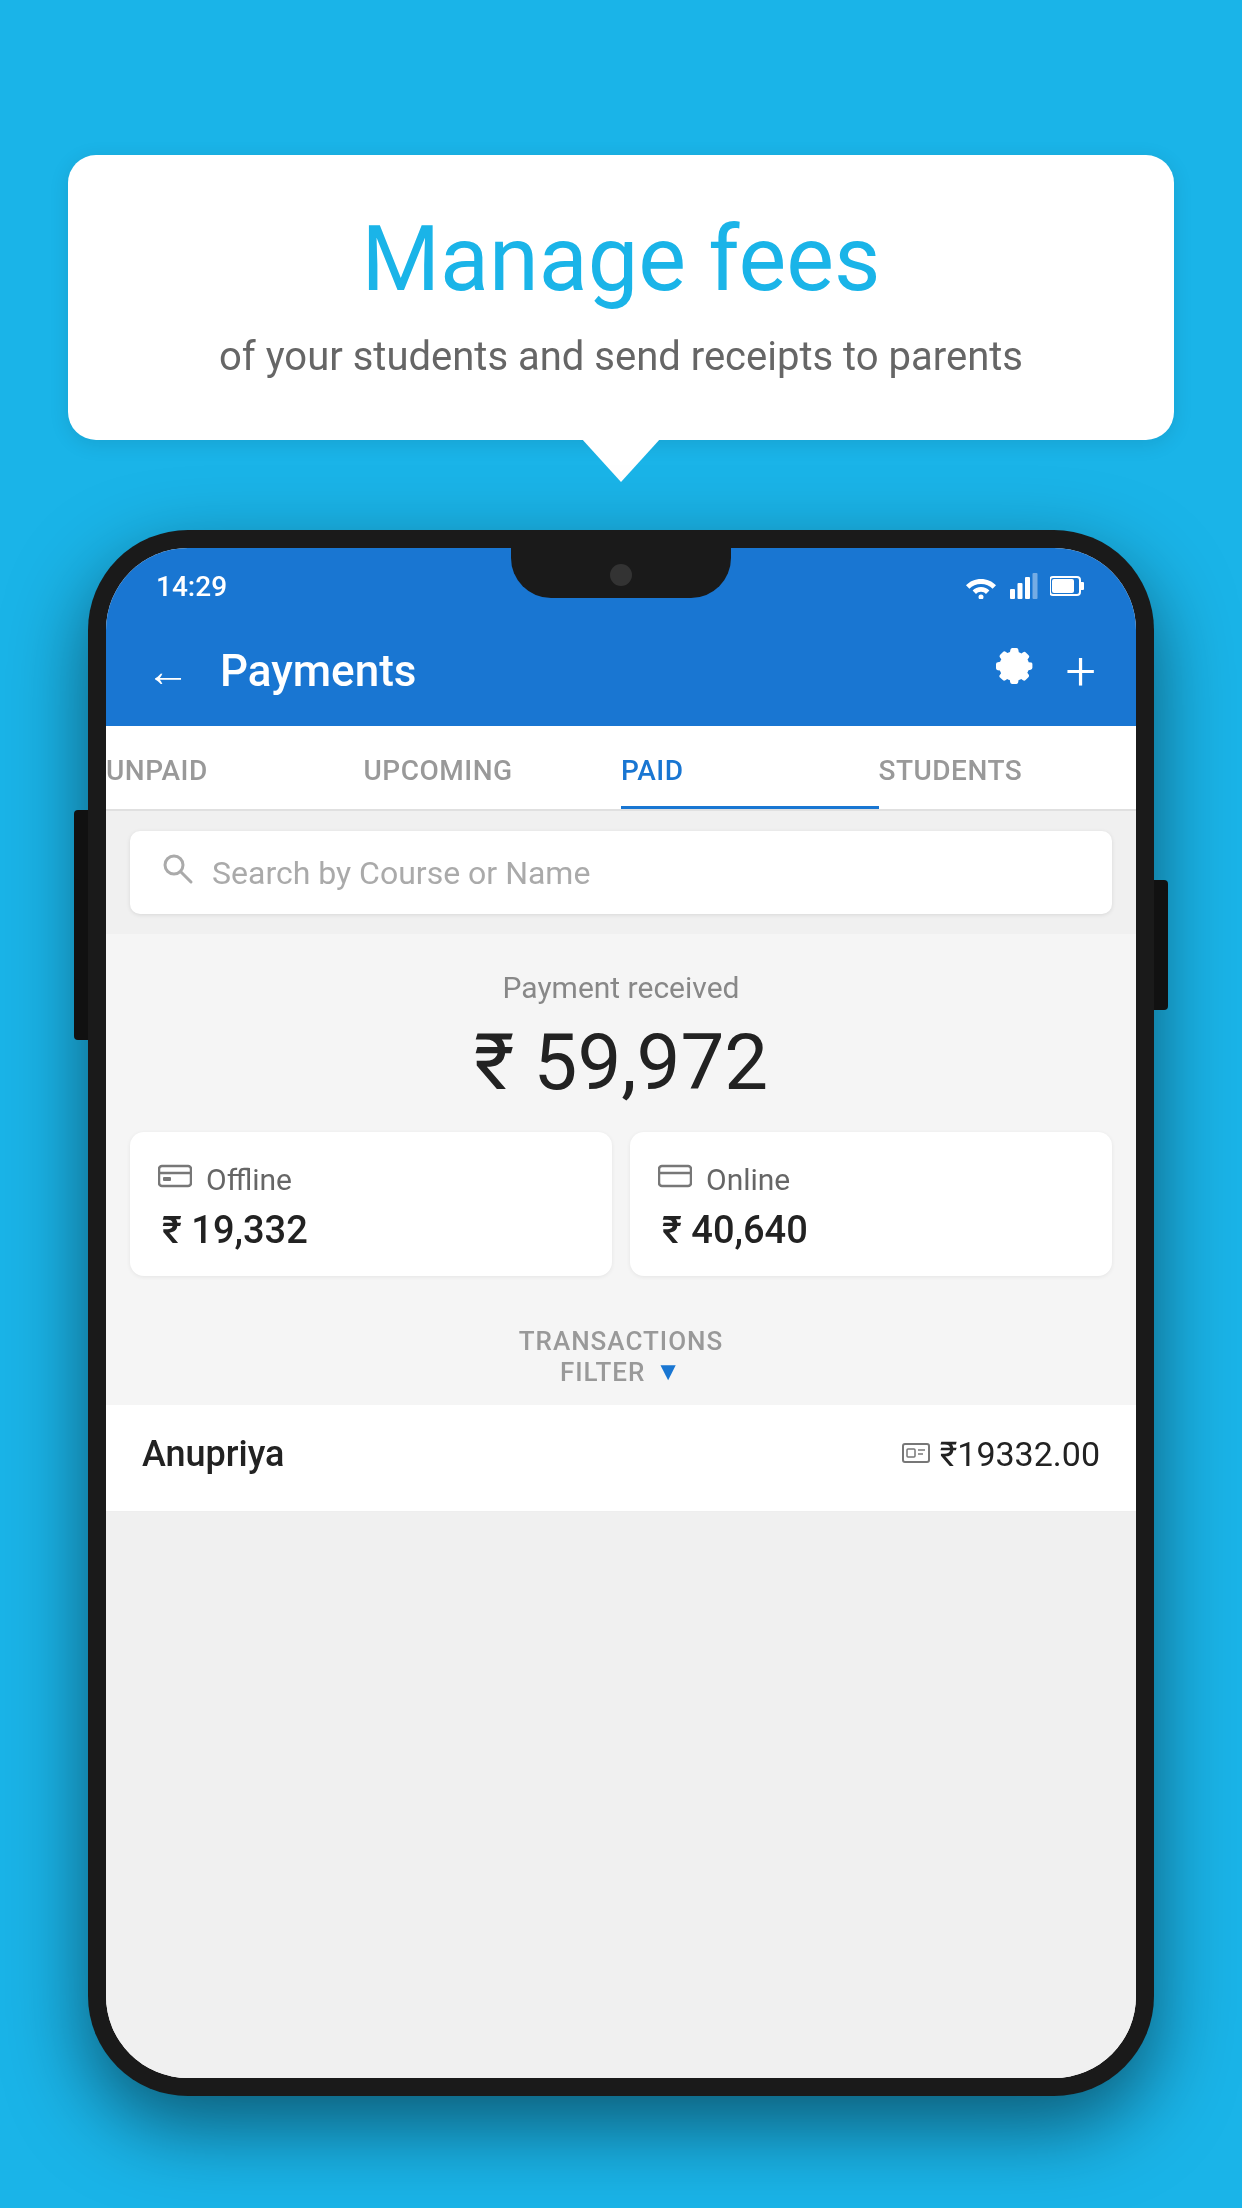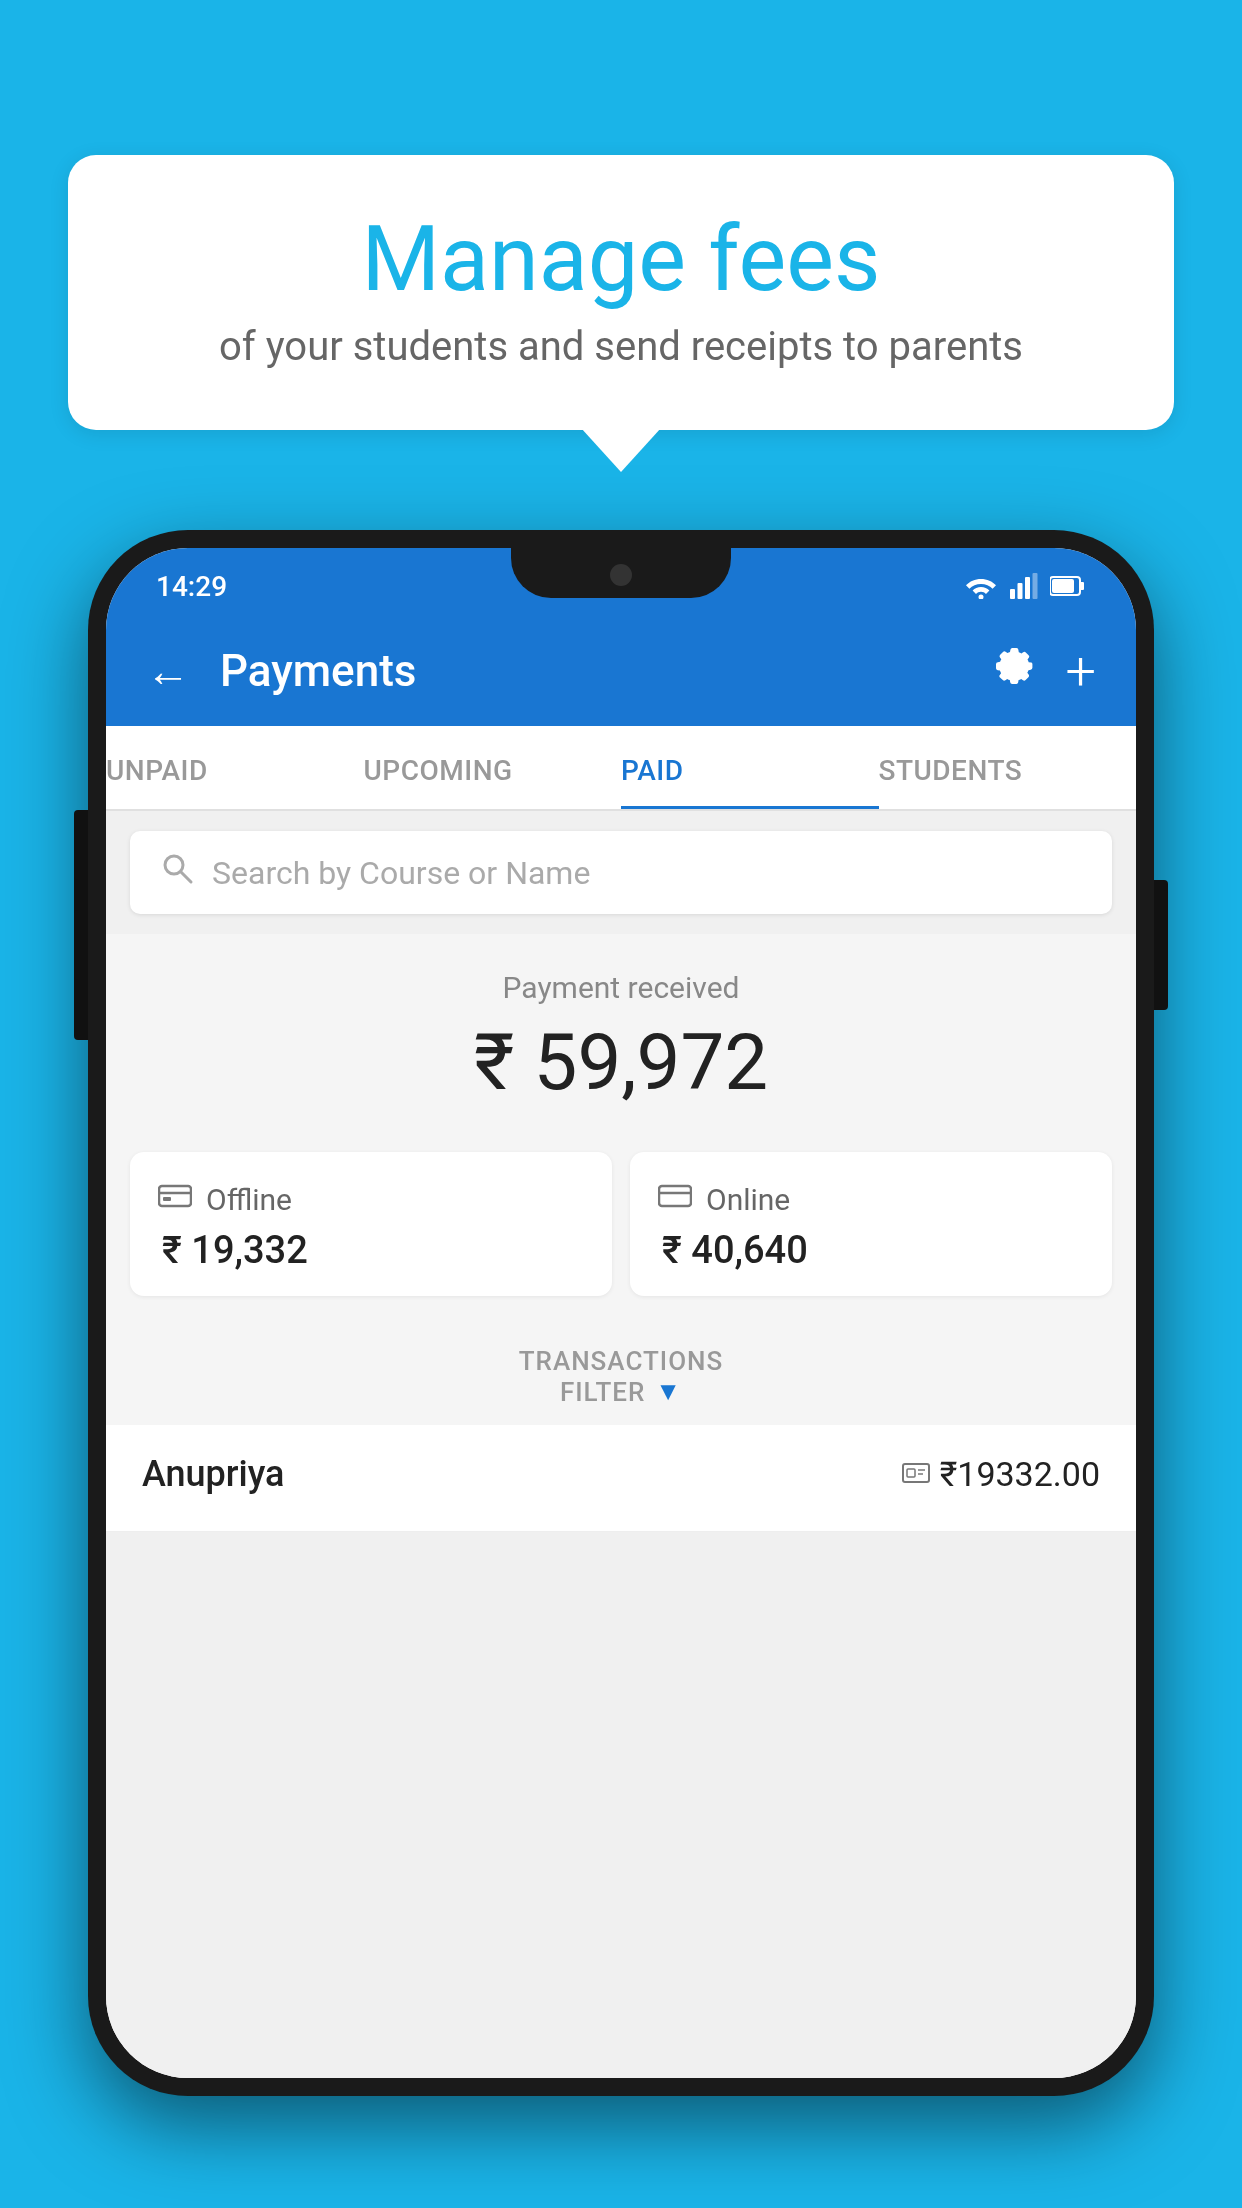--- a/index.html
+++ b/index.html
@@ -35,21 +35,21 @@
       height: 0;
       border-left: 40px solid transparent;
       border-right: 40px solid transparent;
       border-top: 44px solid #fff;
     }
     .bubble-title {
       font-size: 90px;
       font-weight: 400;
       color: #1ab4e8;
       line-height: 1.1;
-      margin-bottom: 14px;
+      margin-bottom: 24px;
     }
     .bubble-subtitle {
       font-size: 40px;
       color: #666;
       font-weight: 400;
     }
 
     
     .phone-container {
       position: absolute;
@@ -229,21 +229,21 @@
     }
     .search-placeholder {
       color: #aaa;
       font-size: 32px;
     }
 
     
     .payment-summary {
       background: #f5f5f5;
       text-align: center;
-      padding: 36px 20px 44px;
+      padding: 36px 20px 24px;
     }
     .payment-received-label {
       font-size: 30px;
       color: #888;
       margin-bottom: 12px;
     }
     .payment-amount {
       font-size: 78px;
       font-weight: 400;
       color: #222;

